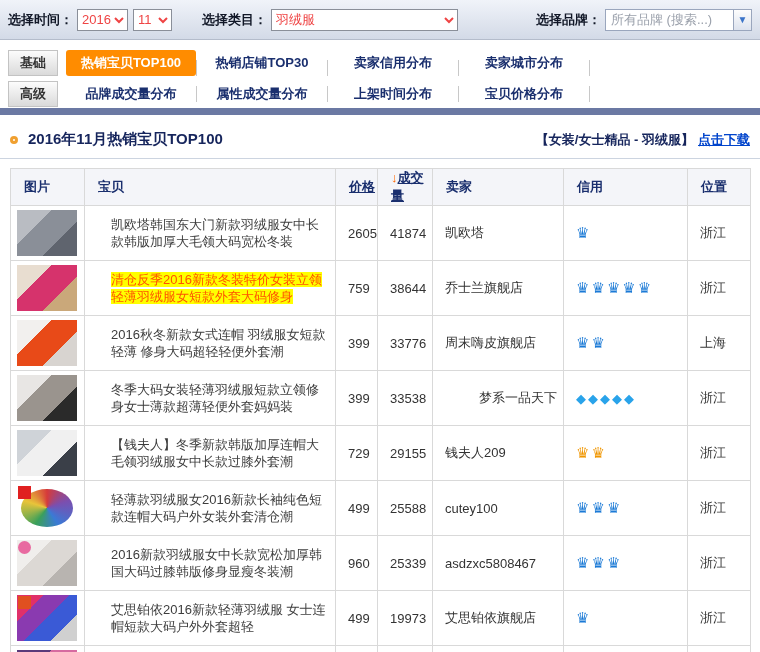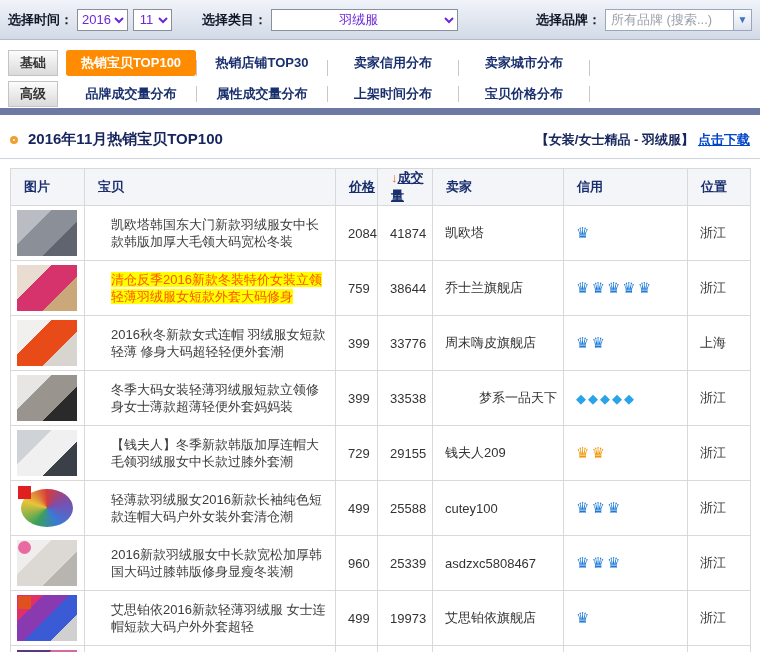--- a/index.html
+++ b/index.html
@@ -4,21 +4,21 @@
 <style>
   * { box-sizing: border-box; margin: 0; padding: 0; }
   html,body { width:760px; height:652px; overflow:hidden; background:#fff;
     font-family:"Liberation Sans","DejaVu Sans",sans-serif; }
 
   
   .filter-bar { height:40px; background:linear-gradient(#f0f3f9,#d3dae7);
     border-bottom:1px solid #b4bccb; display:flex; align-items:center; padding:0 8px; }
   .filter-label { font-size:13px; font-weight:bold; color:#101626; white-space:nowrap; }
   .sel { height:22px; font-size:13px; border:1px solid #8a8f99; background:#fff;
-    color:#6d28d9; margin-left:4px;text-align:center; }
+    color:#ef4444; margin-left:4px; }
   .sel.year { width:56px; } .sel.month { width:44px; margin-left:5px; }
   .sel.cat { width:212px; }
   .gap1 { width:34px; } .gap2 { width:88px; }
   .brand-combo { display:flex; margin-left:4px; }
   .brand-input { width:128px; height:22px; border:1px solid #9aa6bd; border-right:none;
     font-size:13px; padding:0 5px; color:#333; }
   .brand-input::placeholder { color:#9aa0ab; }
   .brand-btn { width:19px; height:22px; border:1px solid #9aa6bd;
     background:linear-gradient(#fdfdfd,#dde3ee); color:#3b74c8; font-size:10px;
     display:flex; align-items:center; justify-content:center; cursor:pointer; }
@@ -149,21 +149,21 @@
         <th>信用</th>
         <th>位置</th>
       </tr>
     </thead>
   <tbody id="table-body">
       <tr>
         <td class="c-img">
           <div class="thumb" style="background: linear-gradient(135deg, rgb(185, 188, 194) 0%, rgb(185, 188, 194) 33%, rgb(138, 143, 152) 33%, rgb(138, 143, 152) 67%, rgb(95, 100, 110) 67%, rgb(95, 100, 110) 100%);"></div>
         </td>
         <td style="padding-left: 26px;"><a class="title-link">凯欧塔韩国东大门新款羽绒服女中长款韩版加厚大毛领大码宽松冬装</a></td>
-        <td style="padding-left: 12px;">2084</td>
+        <td style="padding-left: 12px;">2605</td>
         <td style="padding-left: 12px;">41874</td>
         <td style="padding-left: 12px;">凯欧塔</td>
         <td style="padding-left: 12px;"><span class="credit" style="color: rgb(27, 122, 214);">♛</span></td>
         <td style="padding-left: 12px;">浙江</td>
       </tr>
       <tr>
         <td class="c-img">
           <div class="thumb" style="background: linear-gradient(135deg, rgb(232, 221, 208) 0%, rgb(232, 221, 208) 33%, rgb(214, 51, 108) 33%, rgb(214, 51, 108) 67%, rgb(202, 168, 122) 67%, rgb(202, 168, 122) 100%);"></div>
         </td>
         <td style="padding-left: 26px;"><a class="title-link hl">清仓反季2016新款冬装特价女装立领轻薄羽绒服女短款外套大码修身</a></td>

